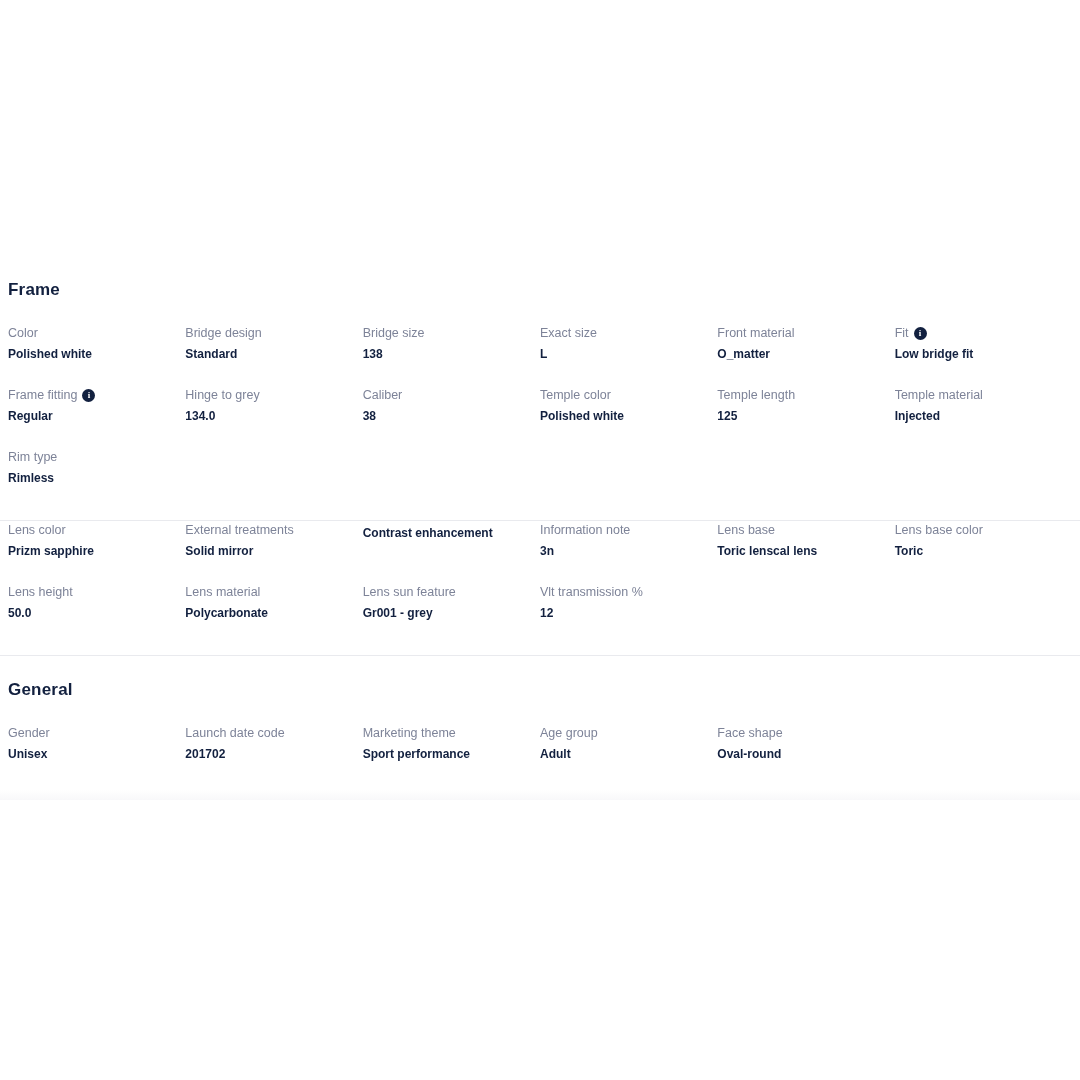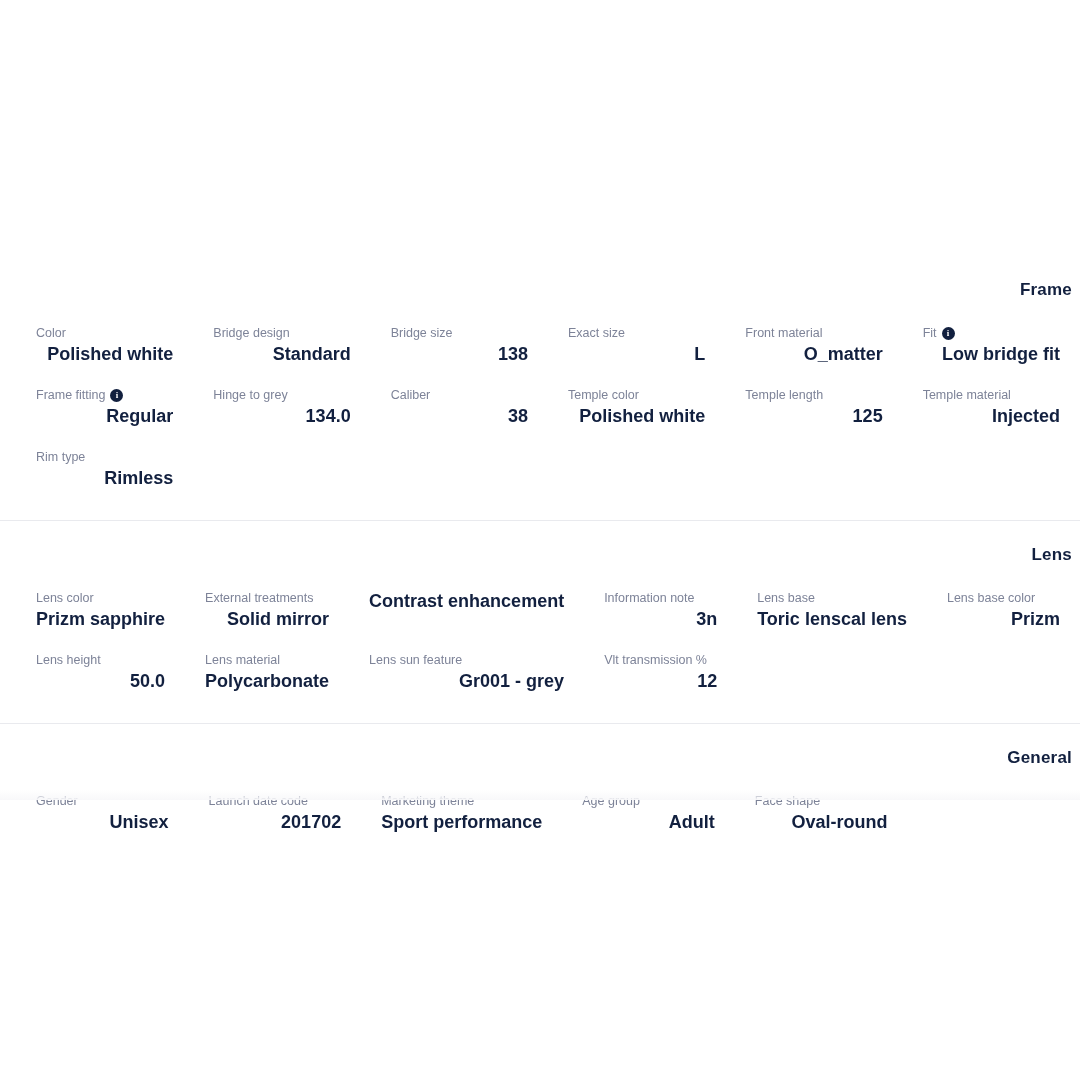--- a/index.html
+++ b/index.html
@@ -12,21 +12,20 @@
     background: #ffffff;
     font-family: "Liberation Sans", sans-serif;
     color: #14213d;
     overflow: hidden;
   }
   .page {
     position: relative;
     width: 1080px;
     height: 1080px;
     box-sizing: border-box;
-    text-align: right;
   }
   .spec-area {
     position: absolute;
     left: 0;
     top: 258px;
     width: 1080px;
   }
   .section {
     padding: 0 8px;
     box-sizing: border-box;
@@ -42,34 +41,33 @@
   .grid {
     display: grid;
     grid-template-columns: repeat(6, 1fr);
     column-gap: 0px;
     row-gap: 0px;
   }
   .cell {
     padding-bottom: 23px;
     padding-right: 12px;
     box-sizing: border-box;
-    margin-left: 28px;
   }
   .cell-label {
     font-size: 12.5px;
     color: #7d8398;
     line-height: 18px;
     display: flex;
     align-items: center;
     gap: 5px;
     margin-bottom: 3px;
     white-space: nowrap;
   }
   .cell-value {
-    font-size: 18px;
+    font-size: 12px;
     font-weight: bold;
     color: #12203f;
     line-height: 18px;
     white-space: nowrap;
   }
   .info-icon {
     display: inline-flex;
     align-items: center;
     justify-content: center;
     width: 13px;
@@ -185,21 +183,20 @@
           <div class="cell">
             <div class="cell-label">
               <span>Rim type</span>
             </div>
             <div class="cell-value">Rimless</div>
           </div>
         </div>
       </div>
       <div class="divider"></div>
       <div class="section lens">
-        <div class="section-title">Lens</div>
         <div class="grid">
           <div class="cell">
             <div class="cell-label">
               <span>Lens color</span>
             </div>
             <div class="cell-value">Prizm sapphire</div>
           </div>
           <div class="cell">
             <div class="cell-label">
               <span>External treatments</span>
@@ -221,21 +218,21 @@
           <div class="cell">
             <div class="cell-label">
               <span>Lens base</span>
             </div>
             <div class="cell-value">Toric lenscal lens</div>
           </div>
           <div class="cell">
             <div class="cell-label">
               <span>Lens base color</span>
             </div>
-            <div class="cell-value">Prizm</div>
+            <div class="cell-value">Toric</div>
           </div>
           <div class="cell">
             <div class="cell-label">
               <span>Lens height</span>
             </div>
             <div class="cell-value">50.0</div>
           </div>
           <div class="cell">
             <div class="cell-label">
               <span>Lens material</span>

